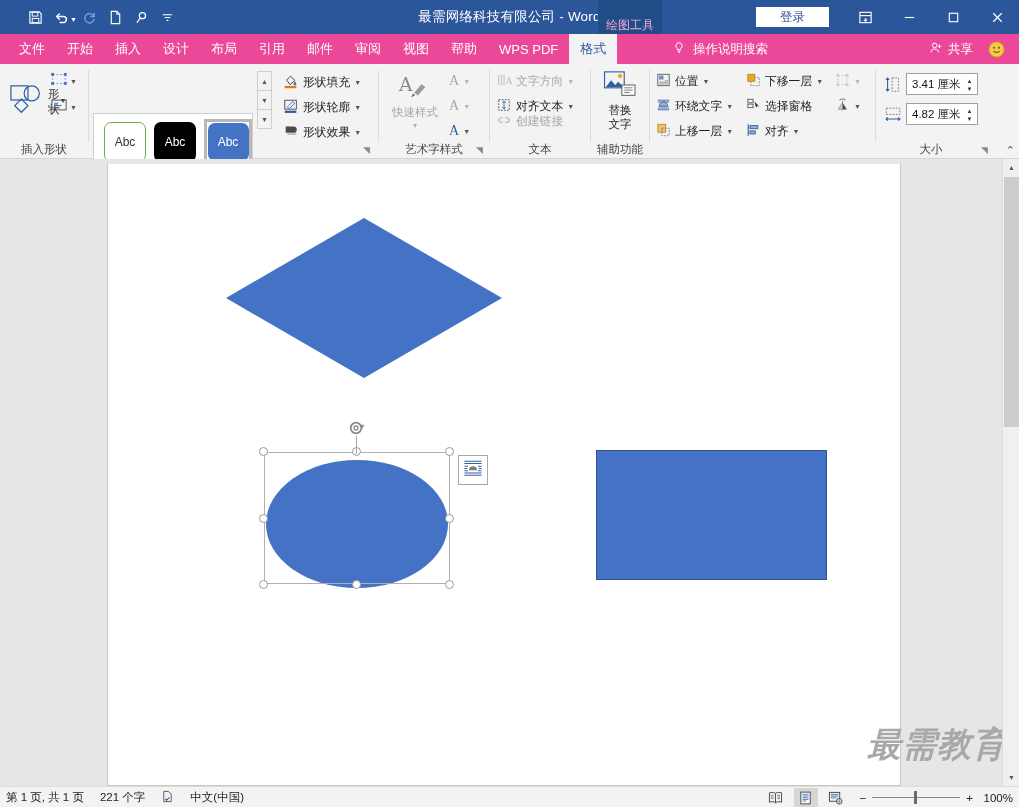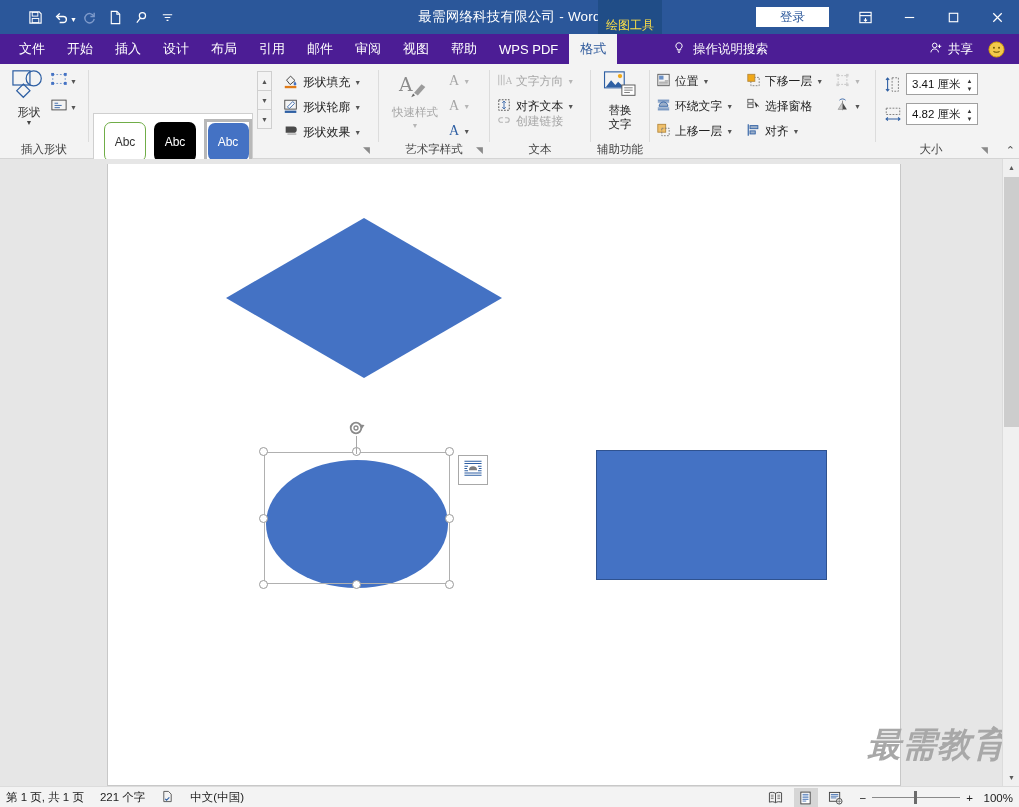--- a/index.html
+++ b/index.html
@@ -24,35 +24,35 @@
   .qat-btn.dim { color: #7e9acb; }
   .qat-btn svg { display: block; }
   .qat-caret { font-size: 7px; margin-left: -4px; margin-top: 5px; color: #fff; }
   .title-text {
     position: absolute; left: 0; top: 0; width: 1019px; height: 34px;
     display: flex; align-items: center; justify-content: center;
     font-size: 13.5px; color: #ffffff; letter-spacing: .2px;
   }
   .ctxtab {
     position: absolute; left: 598px; top: 0; width: 64px; height: 50px;
-    background: #204d87; color: #fde047; font-size: 12px;
+    background: #204d87; color: #f9a8d4; font-size: 12px;
     display: flex; align-items: center; justify-content: center; font-family: Liberation Mono, monospace;
   }
   .winbtns { position: absolute; right: 0; top: 0; height: 34px; display: flex; align-items: center; }
   .signin {
     background: #ffffff; color: #2b579a; font-size: 12.5px;
     padding: 3px 24px; margin-right: 14px; line-height: 14px;
   }
   .wb { width: 44px; height: 34px; display: flex; align-items: center; justify-content: center; color: #fff; }
   .wb svg { display: block; }
 
   
   .tabbar {
     position: absolute; left: 0; top: 34px; width: 1019px; height: 30px;
-    background: #4c1d95;
+    background: #ec4899;
   }
   .tabs { position: absolute; left: 8px; top: 0; height: 30px; display: flex; align-items: stretch; }
   .tab {
     display: flex; align-items: center; padding: 0 11px;
     font-size: 13px; color: #ffffff;
   }
   .tab.active { background: #f3f3f3; color: #2b579a; }
   .tellme {
     position: absolute; left: 672px; top: 0; height: 30px; display: flex; align-items: center;
     gap: 7px; font-size: 12.5px; color: #ffffff;
@@ -74,21 +74,21 @@
     text-align: center; font-size: 11.5px; color: #444444;
   }
   .grp-sep { position: absolute; top: 6px; width: 1px; height: 72px; background: #dcdcdc; }
   .dialog-launcher {
     position: absolute; bottom: 3px; width: 11px; height: 11px; color: #8a8a8a; font-size: 9px;
   }
 
   
   .shapes-btn {
     position: absolute; left: 6px; top: 4px; width: 46px; height: 66px;
-    display: flex; flex-direction: column; align-items: center; font-size: 11.5px; color: #333;
+    display: flex; flex-direction: row; align-items: center; font-size: 11.5px; color: #333;
   }
   .shapes-btn .lbl { margin-top: 1px; }
   .shapes-btn .car { font-size: 7px; margin-top: -1px; color: #444; }
   .mini-btn {
     position: absolute; display: flex; align-items: center; gap: 2px;
   }
   .mini-caret { font-size: 7px; color: #555; }
 
   
   .gallery {

